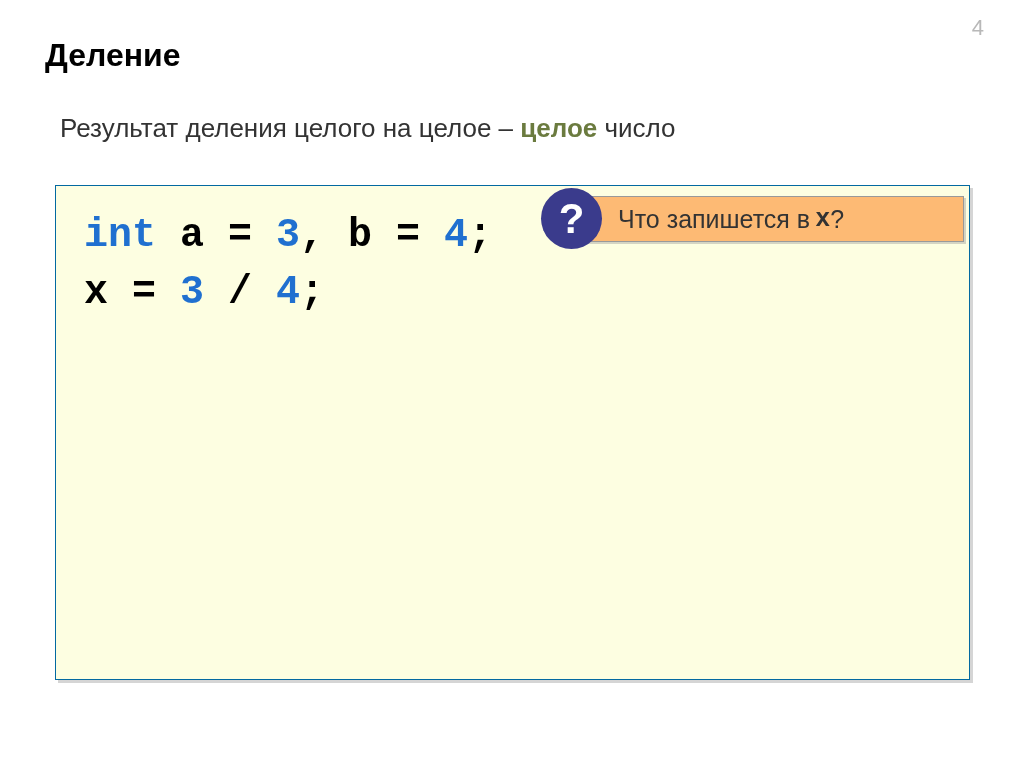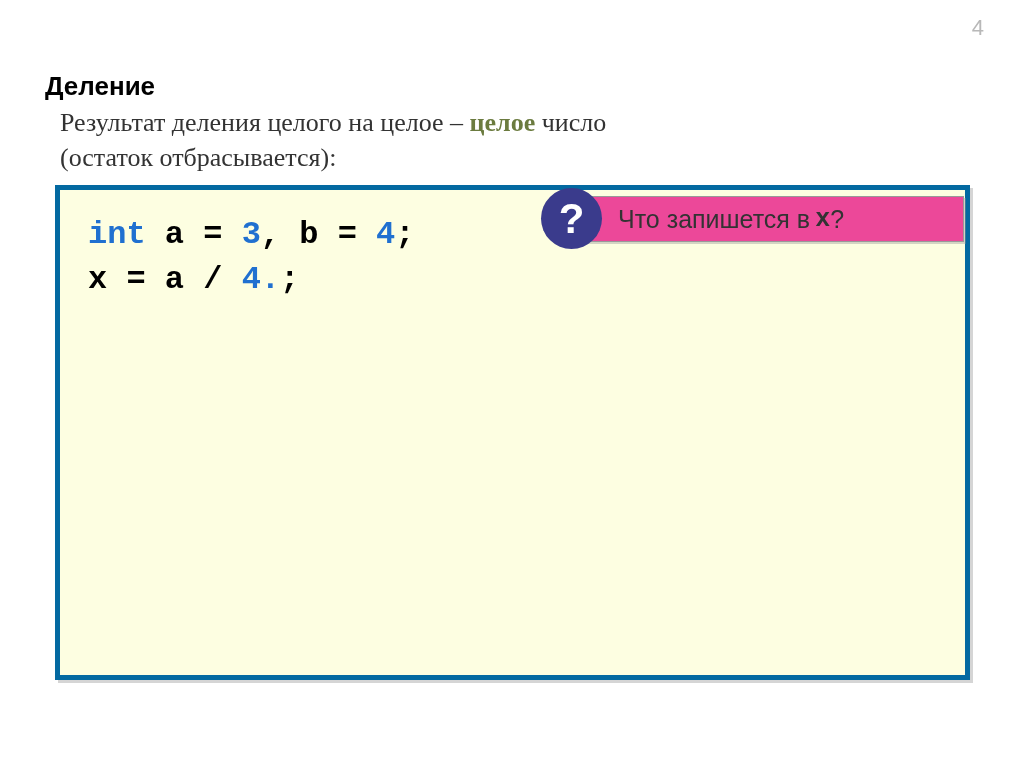--- a/index.html
+++ b/index.html
@@ -19,54 +19,53 @@
     .page-number {
       position: absolute;
       top: 15px;
       right: 40px;
       color: #b8b8b8;
       font-size: 22px;
     }
     
     .title {
       position: absolute;
-      top: 71px;
+      top: 37px;
       left: 45px;
-      font-size: 26px;
+      font-size: 32px;
       font-weight: bold;
       color: #000;
     }
     
     .description {
       position: absolute;
-      top: 105px;
+      top: 111px;
       left: 60px;
       font-size: 26px;
       color: #333;
       line-height: 1.35;
-      font-family: Liberation Serif, serif;
     }
     
     .highlight {
       color: #6b7b3f;
       font-weight: bold;
     }
     
     .code-block {
       position: absolute;
       top: 185px;
       left: 55px;
       width: 915px;
       height: 495px;
       background: #fdfee1;
-      border: 5px solid #0369a1;
+      border: 1px solid #0369a1;
       box-shadow: 3px 3px 0 rgba(150, 150, 150, 0.4);
       padding: 22px 28px;
       font-family: 'Courier New', monospace;
-      font-size: 32px;
+      font-size: 40px;
       font-weight: bold;
       line-height: 1.42;
       color: #000;
     }
     
     .keyword-type {
       color: #2070d0;
     }
     
     .number-lit {
@@ -93,21 +92,21 @@
       font-weight: bold;
       z-index: 10;
     }
     
     .callout-box {
       position: absolute;
       top: 196px;
       left: 579px;
       width: 385px;
       height: 46px;
-      background: #ec4899;
+      background: #fdba74;
       border: 1px solid #999;
       box-shadow: 2px 2px 0 rgba(150, 150, 150, 0.4);
       display: flex;
       align-items: center;
       padding-left: 38px;
       font-size: 25px;
       color: #333;
       z-index: 5;
     }
     
@@ -119,26 +118,25 @@
   </style>
 </head>
 <body>
 
 <div class="page-number">4</div>
 
 <div class="title">Деление</div>
 
 <div class="description">
   <span>Результат деления целого на целое – </span><span class="highlight">целое</span><span> число</span><br>
-  <span>(остаток отбрасывается):</span>
 </div>
 
 <div class="code-block">
   <div><span class="keyword-type">int</span><span> a = </span><span class="number-lit">3</span><span>, b = </span><span class="number-lit">4</span><span>;</span></div>
-  <div><span>x = a / </span><span class="number-lit">4.</span><span>;</span></div>
+  <div><span>x = </span><span class="number-lit">3</span><span> / </span><span class="number-lit">4</span><span>;</span></div>
 </div>
 
 <div class="callout-box">
   <span>Что запишется в </span>
   <span class="mono">x</span>
   <span>?</span>
 </div>
 
 <div class="callout-circle">?</div>
 

